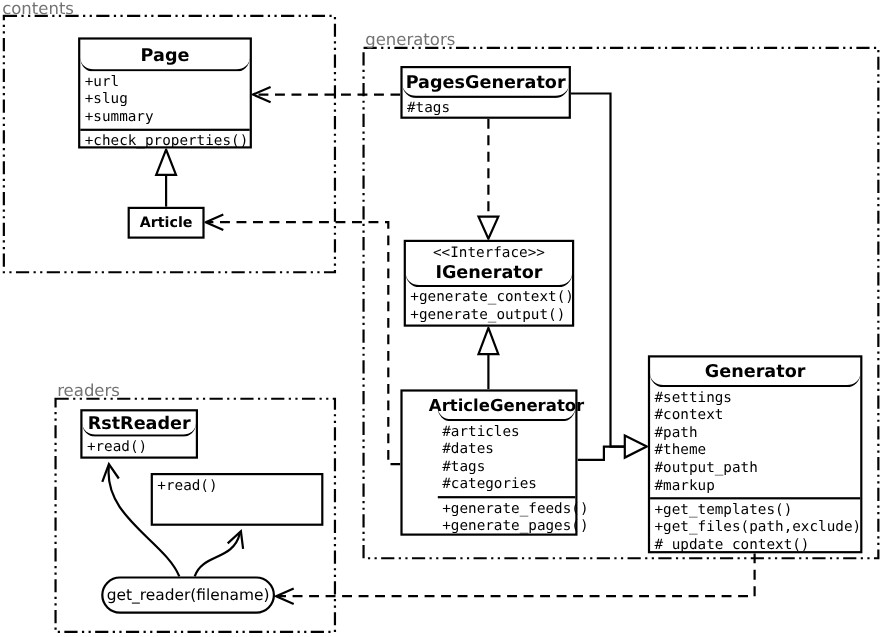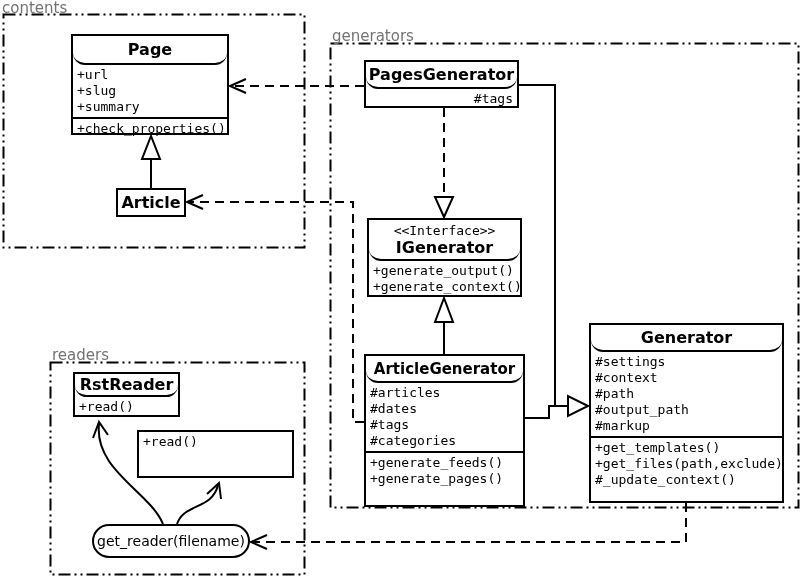--- a/index.html
+++ b/index.html
@@ -9,21 +9,21 @@
   .pkg-label{position:absolute;z-index:3;font:15px "DejaVu Sans",sans-serif;color:#737373;}
   .cls{position:absolute;z-index:2;background:#fff;border:2px solid #000;box-sizing:border-box;}
   .sec-title{display:flex;flex-direction:column;align-items:center;justify-content:center;
              font-weight:bold;font-size:16px;border-bottom:2px solid #000;white-space:nowrap;border-radius:12px;}
   .sec-title.small{font-size:15px;}
   .sec-title .stereotype{font:13px "DejaVu Sans Mono",monospace;font-weight:normal;}
   .sec{border-bottom:2px solid #000;padding:2px 0;}
   .sec:last-child{border-bottom:none;}
   .row{font:13px "DejaVu Sans Mono",monospace;line-height:16px;padding:0 4px;white-space:pre;}
   .title-only{display:flex;align-items:center;justify-content:center;height:100%;
-              font-weight:bold;font-size:16px;}
+              font-weight:bold;font-size:13px;}
   .plain-box{position:absolute;z-index:2;background:#fff;border:2px solid #000;box-sizing:border-box;
              display:flex;align-items:center;justify-content:center;
              font:14px "DejaVu Sans",sans-serif;}
 </style>
 </head>
 <body>
 
 <div id="stage">
 
   <svg id="wires" width="803" height="579" viewBox="0 0 803 579">
@@ -92,58 +92,59 @@
     </div>
     <div class="sec">
       <div class="row">+check_properties()</div>
     </div>
   </div>
 
   <div class="cls" style="left:116px;top:188px;width:70px;height:29px;">
     <div class="title-only">Article</div>
   </div>
 
-  <div class="cls" style="left:364px;top:60px;width:155px;height:48px;text-align:right;">
+  <div class="cls" style="left:364px;top:60px;width:155px;height:48px;">
     <div class="sec-title" style="height:25px;">PagesGenerator</div>
     <div class="sec">
       <div class="row">#tags</div>
     </div>
   </div>
 
   <div class="cls" style="left:367px;top:218px;width:155px;height:79px;">
     <div class="sec-title" style="height:39px;">
       <span class="stereotype">&lt;&lt;Interface&gt;&gt;</span>
       <span>IGenerator</span>
     </div>
     <div class="sec">
+      <div class="row">+generate_context()</div>
       <div class="row">+generate_output()</div>
-      <div class="row">+generate_context()</div>
     </div>
   </div>
 
-  <div class="cls" style="left:364px;top:354px;width:161px;height:153px;">
+  <div class="cls" style="left:364px;top:354px;width:161px;height:133px;padding-left:32px;">
     <div class="sec-title small" style="height:25px;">ArticleGenerator</div>
     <div class="sec">
       <div class="row">#articles</div>
       <div class="row">#dates</div>
       <div class="row">#tags</div>
       <div class="row">#categories</div>
     </div>
     <div class="sec">
       <div class="row">+generate_feeds()</div>
       <div class="row">+generate_pages()</div>
     </div>
   </div>
 
   <div class="cls" style="left:589px;top:323px;width:195px;height:180px;">
     <div class="sec-title" style="height:25px;">Generator</div>
     <div class="sec">
       <div class="row">#settings</div>
       <div class="row">#context</div>
       <div class="row">#path</div>
+      <div class="row">#theme</div>
       <div class="row">#output_path</div>
       <div class="row">#markup</div>
     </div>
     <div class="sec">
       <div class="row">+get_templates()</div>
       <div class="row">+get_files(path,exclude)</div>
       <div class="row">#_update_context()</div>
     </div>
   </div>
 

